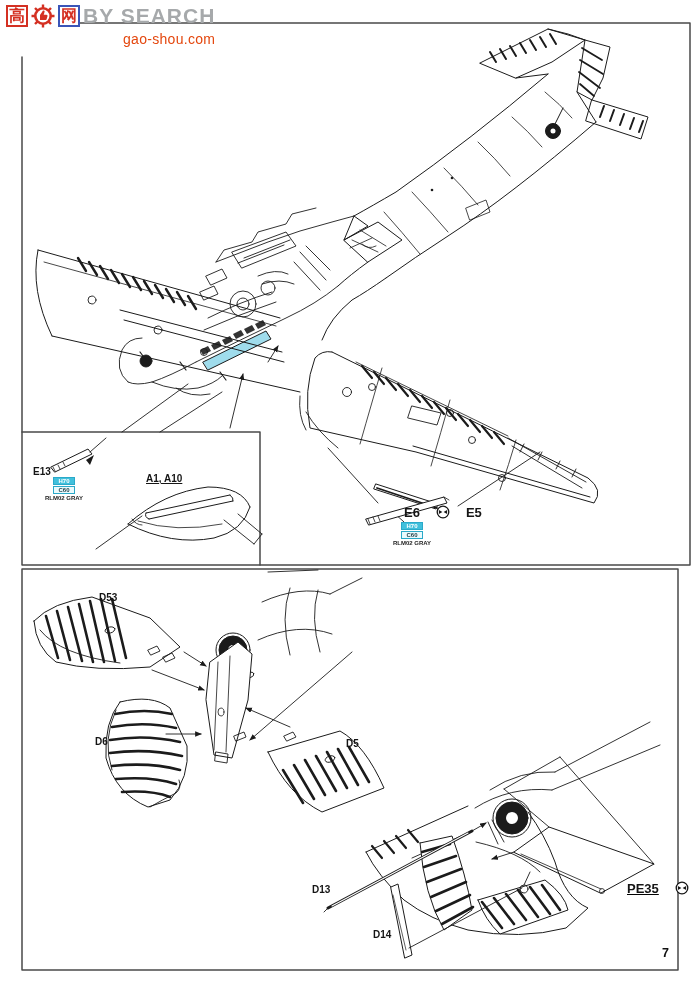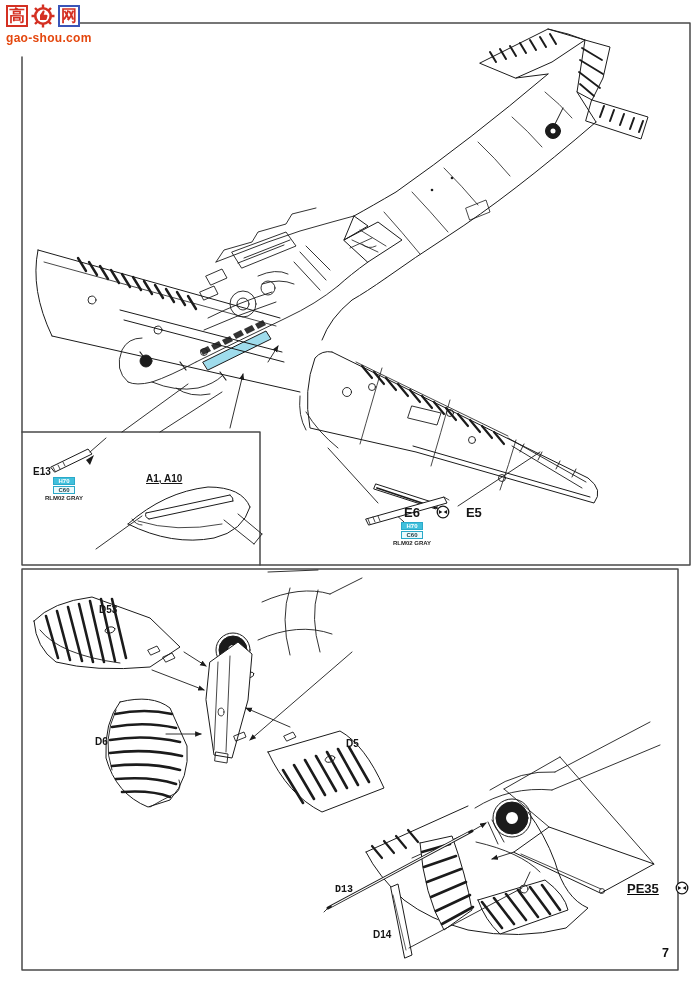--- a/index.html
+++ b/index.html
@@ -27,21 +27,21 @@
   
   .watermark { position:absolute; left:6px; top:3px; z-index:6; }
   .wm-row { display:flex; align-items:center; gap:2px; }
   .wm-box {
     width:22px; height:22px; display:flex; align-items:center; justify-content:center;
     font-size:16px; font-weight:bold; color:#d43022; background:#fff;
   }
   .wm-box.red { border:2px solid #d43022; }
   .wm-box.blue { border:2px solid #3a55b8; }
   .wm-brand { font-size:21px; font-weight:bold; color:#a6a9ab; letter-spacing:1px; margin-left:1px; }
-  .wm-site { font-size:12px; font-weight:bold; color:#e4470e; margin-top:2px; letter-spacing:0.3px; }
+  .wm-site { font-size:14px; font-weight:normal; color:#e4470e; margin-top:2px; letter-spacing:0.3px;text-align:right; }
 </style>
 </head>
 <body>
 
 <div class="page">
 
   <svg class="art" width="698" height="990" viewBox="0 0 698 990" fill="none" stroke="#1b1b1b" stroke-width="1" stroke-linecap="round" stroke-linejoin="round">
     <defs>
       <marker id="ah" markerWidth="9" markerHeight="8" refX="6.5" refY="3" orient="auto">
         <path d="M0,0 L7.5,3 L0,6 Z" fill="#1b1b1b" stroke="none"></path>
@@ -260,20 +260,21 @@
         <svg width="26" height="26" viewBox="0 0 26 26">
           <g stroke="#d43022" stroke-width="2.4">
             <path d="M13,1.5 V5 M13,21 V24.5 M1.5,13 H5 M21,13 H24.5 M5,5 l2.4,2.4 M18.6,18.6 L21,21 M5,21 l2.4,-2.4 M18.6,7.4 L21,5"></path>
           </g>
           <circle cx="13" cy="13" r="9" fill="#d43022"></circle>
           <circle cx="13" cy="13" r="6.4" fill="#ffffff"></circle>
           <path fill="#d43022" d="M10,17 v-5 l2.2,-3.2 q0.6,-1.8 1.9,-1.3 q1,0.5 0.2,2.4 l-0.6,1.9 h2.8 q1.4,0.1 1,1.4 l-0.9,3 q-0.3,0.9 -1.4,0.9 z"></path>
         </svg>
       </span>
       <span class="wm-box blue">网</span>
+      <span class="wm-brand">BY SEARCH</span>
     </div>
     <div class="wm-site">gao-shou.com</div>
   </div>
 
   <span class="lbl" style="left:33px; top:465px;">E13</span>
   <span class="lbl" style="left:146px; top:472px;text-decoration:underline;">A1, A10</span>
 
   <div class="callout" style="left:40px; top:477px; width:48px;">
     <span class="pbox top">H70</span>
     <span class="pbox bot">C60</span>
@@ -290,24 +291,24 @@
     </span>
     <span class="t">E5</span>
   </div>
 
   <div class="callout" style="left:388px; top:522px; width:48px;">
     <span class="pbox top">H70</span>
     <span class="pbox bot">C60</span>
     <span class="pname">RLM02 GRAY</span>
   </div>
 
-  <span class="lbl" style="left:99px; top:591px;margin-top:12px;">D53</span>
+  <span class="lbl" style="left:99px; top:591px;">D53</span>
   <span class="lbl" style="left:95px; top:735px;">D6</span>
   <span class="lbl" style="left:346px; top:737px;text-align:center;">D5</span>
-  <span class="lbl" style="left:335px; top:883px;font-family:Liberation Mono, monospace;">D13</span>
+  <span class="lbl" style="left:312px; top:883px;">D13</span>
   <span class="lbl" style="left:373px; top:928px;text-align:center;">D14</span>
 
   <div class="lblrow" style="left:627px; top:881px;text-decoration:underline;">
     <span class="t">PE35</span>
     <span style="display:flex;">
       <svg width="14" height="14" viewBox="0 0 14 14">
         <circle cx="7" cy="7" r="5.8" fill="#fff" stroke="#151515" stroke-width="1.3"></circle>
         <path d="M2.9,4.9 L6.4,7 L2.9,9.1 Z M11.1,4.9 L7.6,7 L11.1,9.1 Z" fill="#151515"></path>
       </svg>
     </span>

